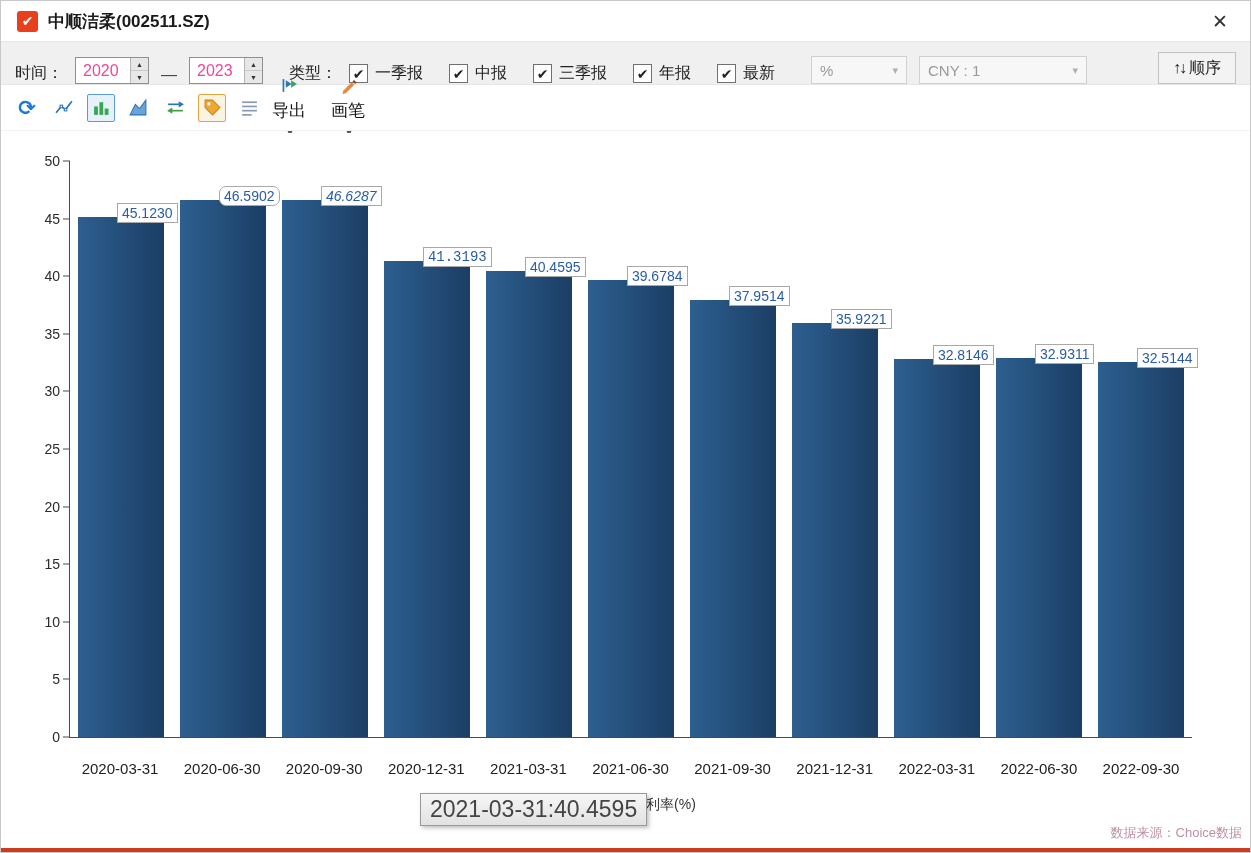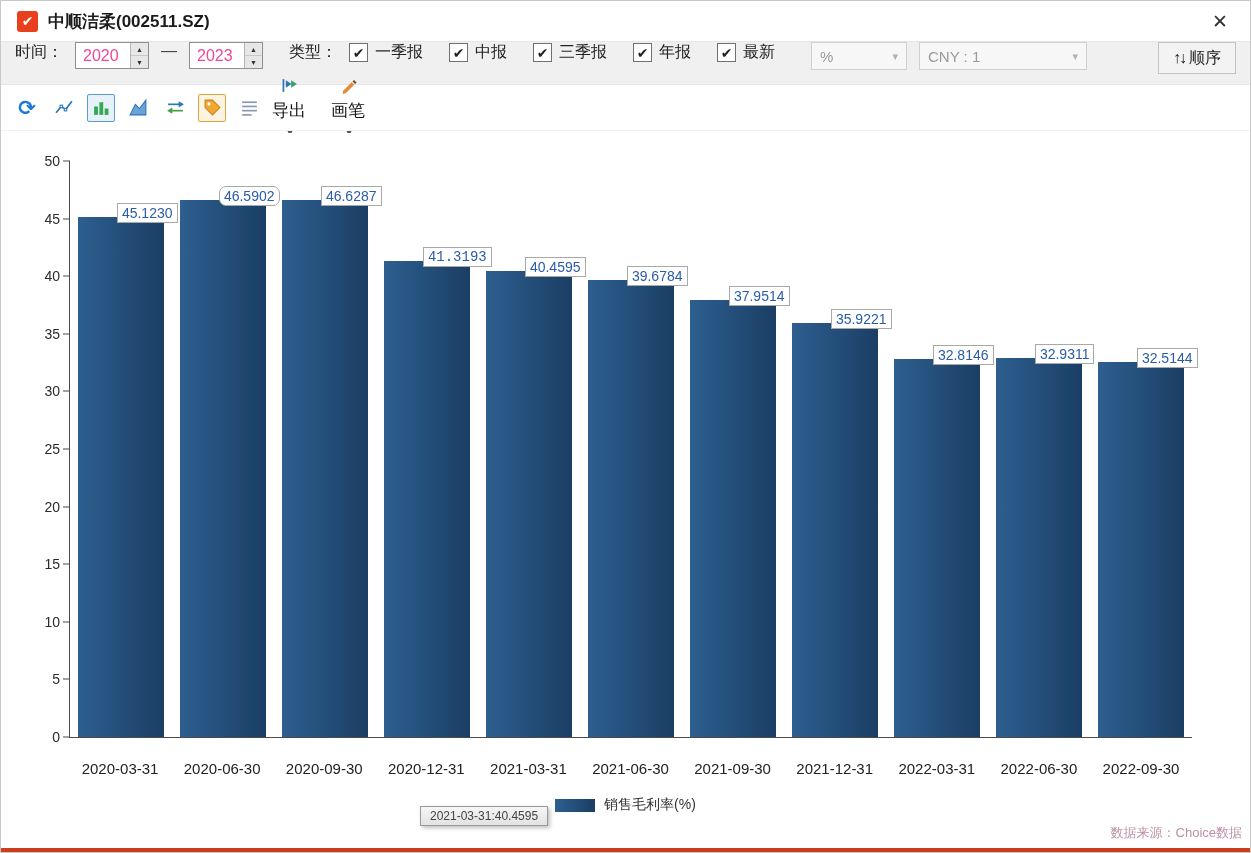--- a/index.html
+++ b/index.html
@@ -6,21 +6,21 @@
   html,body { background:#888; font-family:"Liberation Sans","DejaVu Sans",sans-serif; }
   .window{ position:relative; width:1251px; height:853px; background:#fff; border:1px solid #c8c8c8; overflow:hidden; }
 
   
   .titlebar{ height:40px; display:flex; align-items:center; padding:0 16px; gap:10px; background:#fff; }
   .title-check{ width:21px; height:21px; background:#e8401c; border-radius:3px; display:flex; align-items:center; justify-content:center; color:#fff; font-size:14px; font-weight:bold; }
   .title{ font-size:17px; font-weight:600; color:#1a1a1a; }
   .close{ margin-left:auto; font-size:19px; color:#333; padding:2px 6px; cursor:pointer; }
 
   
-  .toolbar1{ height:44px; background:#f0f0f0; border-top:1px solid #e6e6e6; border-bottom:1px solid #e6e6e6; display:flex; align-items:flex-start; padding:0 14px; gap:12px; font-size:16px; color:#222; }
+  .toolbar1{ height:44px; background:#f0f0f0; border-top:1px solid #e6e6e6; border-bottom:1px solid #e6e6e6; display:flex; align-items:flex-end; padding:0 14px; gap:12px; font-size:16px; color:#222; }
   .lbl{ white-space:nowrap; }
   .spinner{ display:inline-flex; height:27px; border:1px solid #8f8f8f; background:#fff; }
   .spin-value{ width:54px; padding:0 7px; display:flex; align-items:center; font-size:16px; color:#ec4899; }
   .spin-btns{ display:flex; flex-direction:column; width:18px; border-left:1px solid #b5b5b5; }
   .sb{ flex:1; display:flex; align-items:center; justify-content:center; font-size:7px; color:#333; background:#e7e7e7; cursor:pointer; }
   .sb:first-child{ border-bottom:1px solid #c9c9c9; }
   .dash{ color:#444; }
   .cb{ display:inline-flex; align-items:center; gap:7px; margin-right:14px; cursor:pointer; }
   .cb .box{ width:19px; height:19px; background:#fff; border:1px solid #707070; display:flex; align-items:center; justify-content:center; font-size:14px; color:#222; font-weight:bold; }
   .sel{ display:inline-flex; align-items:center; justify-content:space-between; height:28px; border:1px solid #d0d0d0; background:#f7f7f7; color:#9a9a9a; font-size:15px; padding:0 8px; }
@@ -42,21 +42,21 @@
 
   
   .chart-region{ position:absolute; top:132px; left:0; right:0; bottom:4px; background:#fff; }
   .plot{ position:absolute; left:68px; right:58px; top:28px; bottom:110px; border-left:1px solid #4a4a4a; border-bottom:1px solid #4a4a4a; }
   .bar{ position:absolute; bottom:0; }
   .bar-label{ position:absolute; background:#fff; border:1px solid #a8a8a8; color:#2a5ca8; font-size:14px; padding:1px 4px; white-space:nowrap; z-index:3; }
   .ylab{ position:absolute; right:calc(100% + 10px); transform:translateY(50%); font-size:14px; color:#2b2b2b; }
   .ytick{ position:absolute; right:100%; width:7px; height:1px; background:#4a4a4a; transform:translateY(50%); }
   .xlabels{ position:absolute; left:68px; right:58px; bottom:64px; display:flex; height:24px; }
   .xcell{ flex:1; text-align:center; font-size:15px; color:#222; }
-  .tooltip{ position:absolute; left:419px; bottom:22px; background:linear-gradient(#f6f6f6,#e2e2e2); border:1px solid #999; box-shadow:2px 2px 4px rgba(0,0,0,.25); color:#444; font-size:12px; padding:2px 9px; z-index:5; }
+  .tooltip{ position:absolute; left:419px; bottom:22px; background:linear-gradient(#f6f6f6,#e2e2e2); border:1px solid #999; box-shadow:2px 2px 4px rgba(0,0,0,.25); color:#444; font-size:23px; padding:2px 9px; z-index:5; }
   .legend{ position:absolute; left:0; right:0; bottom:34px; display:flex; align-items:center; justify-content:center; gap:9px; font-size:14px; color:#333; }
   .legend .swatch{ width:40px; height:13px; }
   .source{ position:absolute; right:8px; bottom:6px; font-size:13px; color:#bd8fa6; }
   .bottom-line{ position:absolute; left:0; right:0; bottom:0; height:4px; background:#cd3d1d; }
 </style>
 </head>
 <body>
 
 <div class="window">
 
@@ -196,21 +196,21 @@
     </span>
   </div>
 
   <div class="chart-region">
     <div class="plot">
         <div class="bar" style="left: 0.727273%; width: 7.63636%; height: 90.246%; background: linear-gradient(90deg, rgb(45, 95, 144), rgb(27, 62, 100));"></div>
         <div class="bar-label" style="left: 4.18182%; bottom: calc(90.246% - 6px);">45.1230</div>
         <div class="bar" style="left: 9.81818%; width: 7.63636%; height: 93.1804%; background: linear-gradient(90deg, rgb(45, 95, 144), rgb(27, 62, 100));"></div>
         <div class="bar-label" style="left: 13.2727%; bottom: calc(93.1804% - 6px); border-radius: 7px;">46.5902</div>
         <div class="bar" style="left: 18.9091%; width: 7.63636%; height: 93.2574%; background: linear-gradient(90deg, rgb(45, 95, 144), rgb(27, 62, 100));"></div>
-        <div class="bar-label" style="left: 22.3636%; bottom: calc(93.2574% - 6px);">46.6287</div>
+        <div class="bar-label" style="left: 22.3636%; bottom: calc(93.2574% - 6px); font-style: italic;">46.6287</div>
         <div class="bar" style="left: 28%; width: 7.63636%; height: 82.6386%; background: linear-gradient(90deg, rgb(45, 95, 144), rgb(27, 62, 100));"></div>
         <div class="bar-label" style="left: 31.4545%; bottom: calc(82.6386% - 6px); font-family: Liberation Mono, monospace;">41.3193</div>
         <div class="bar" style="left: 37.0909%; width: 7.63636%; height: 80.919%; background: linear-gradient(90deg, rgb(45, 95, 144), rgb(27, 62, 100));"></div>
         <div class="bar-label" style="left: 40.5455%; bottom: calc(80.919% - 6px);">40.4595</div>
         <div class="bar" style="left: 46.1818%; width: 7.63636%; height: 79.3568%; background: linear-gradient(90deg, rgb(45, 95, 144), rgb(27, 62, 100));"></div>
         <div class="bar-label" style="left: 49.6364%; bottom: calc(79.3568% - 6px);">39.6784</div>
         <div class="bar" style="left: 55.2727%; width: 7.63636%; height: 75.9028%; background: linear-gradient(90deg, rgb(45, 95, 144), rgb(27, 62, 100));"></div>
         <div class="bar-label" style="left: 58.7273%; bottom: calc(75.9028% - 6px);">37.9514</div>
         <div class="bar" style="left: 64.3636%; width: 7.63636%; height: 71.8442%; background: linear-gradient(90deg, rgb(45, 95, 144), rgb(27, 62, 100));"></div>
         <div class="bar-label" style="left: 67.8182%; bottom: calc(71.8442% - 6px);">35.9221</div>

